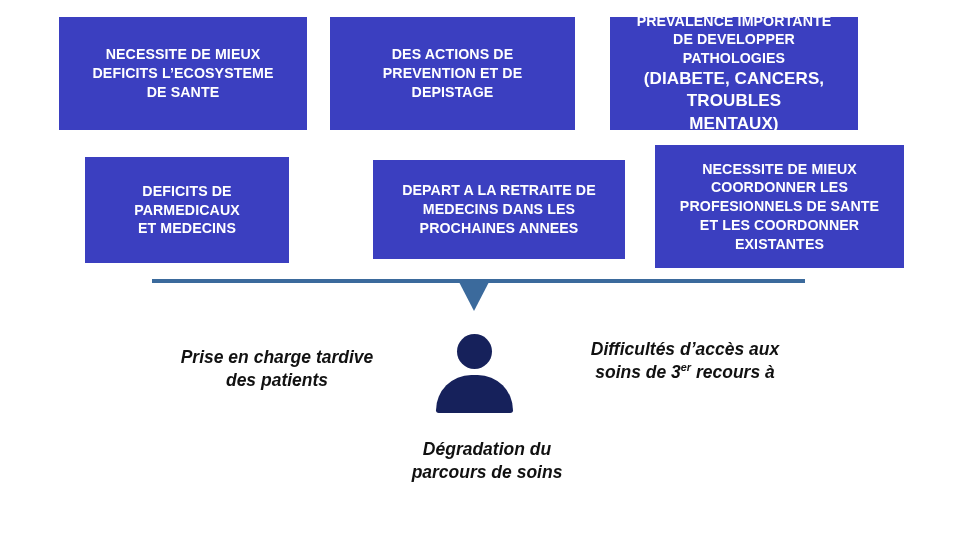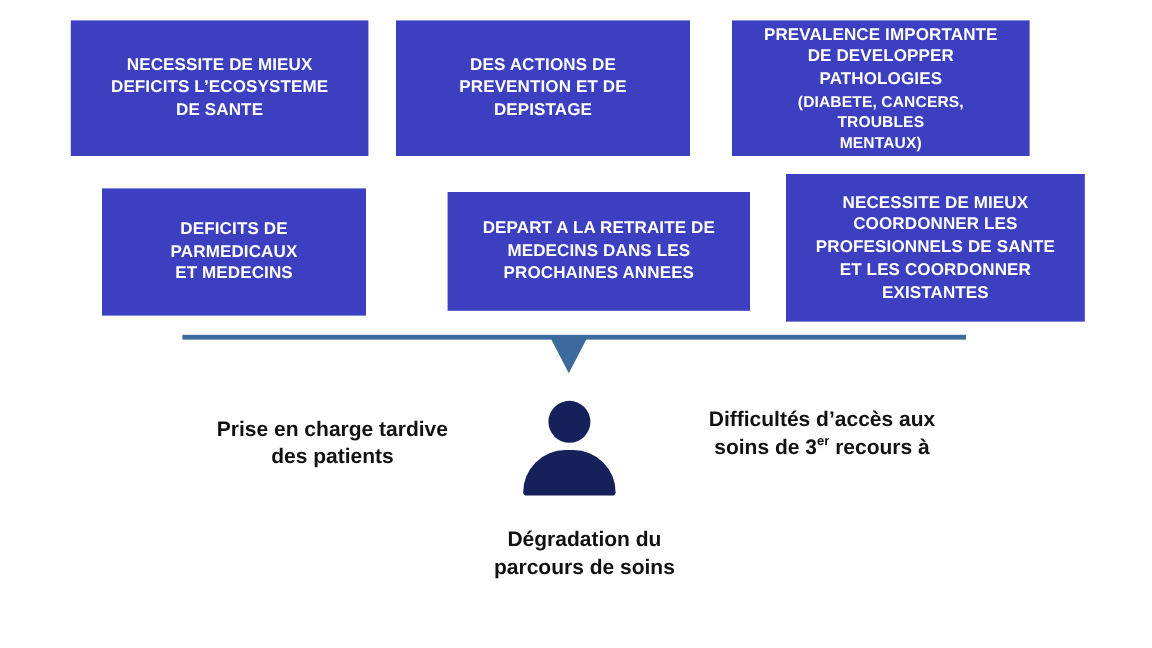--- a/index.html
+++ b/index.html
@@ -35,27 +35,27 @@
     font-weight: bold;
     letter-spacing: 0.1px;
     padding: 4px 17px;
   }
   .fbox .lines {
     width: 100%;
     line-height: 1.32;
   }
   .fbox .ln { display: block; }
   .sz-main { font-size: 14.2px; }
-  .sz-sm   { font-size: 13px; }
+  .sz-sm   { font-size: 17px; }
 
   
   #box-ecosysteme   { left: 59px;  top: 17px;  width: 248px; height: 113px; }
   #box-prevention   { left: 330px; top: 17px;  width: 245px; height: 113px; }
   #box-prevalence   { left: 598px; top: 17px;  width: 248px; height: 113px; margin-left: 12px; }
-  #box-deficits     { left: 85px;  top: 157px; width: 220px; height: 106px; }
+  #box-deficits     { left: 85px;  top: 157px; width: 204px; height: 106px; }
   #box-retraite     { left: 373px; top: 160px; width: 252px; height: 99px;  }
   #box-coordination { left: 655px; top: 145px; width: 249px; height: 123px; }
 
   
   #connector-line {
     position: absolute;
     left: 152px;
     top: 279px;
     width: 653px;
     height: 4px;
@@ -100,20 +100,21 @@
   }
 
   
   .caption {
     position: absolute;
     text-align: center;
     color: #111111;
     font-weight: bold;
     font-size: 17.5px;
     line-height: 1.34;
+    font-style: italic;
   }
   #caption-left   { left: 142px; top: 346px; width: 270px; }
   #caption-right  { left: 554px; top: 338px; width: 262px; }
   #caption-bottom { left: 364px; top: 438px; width: 246px; }
   .caption .ln { display: block; }
   sup {
     font-size: 0.62em;
     vertical-align: super;
     line-height: 0;
   }

